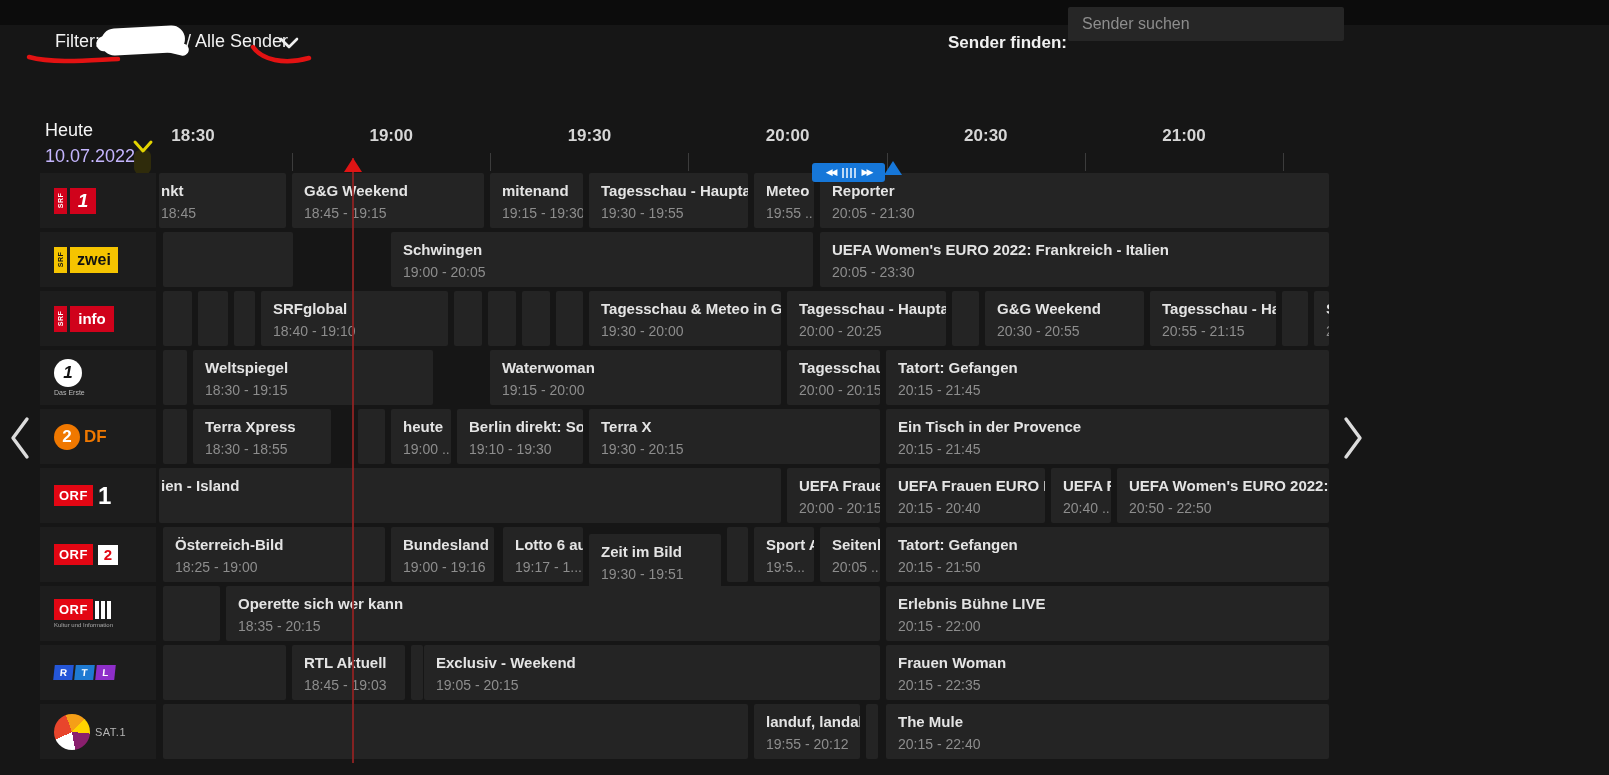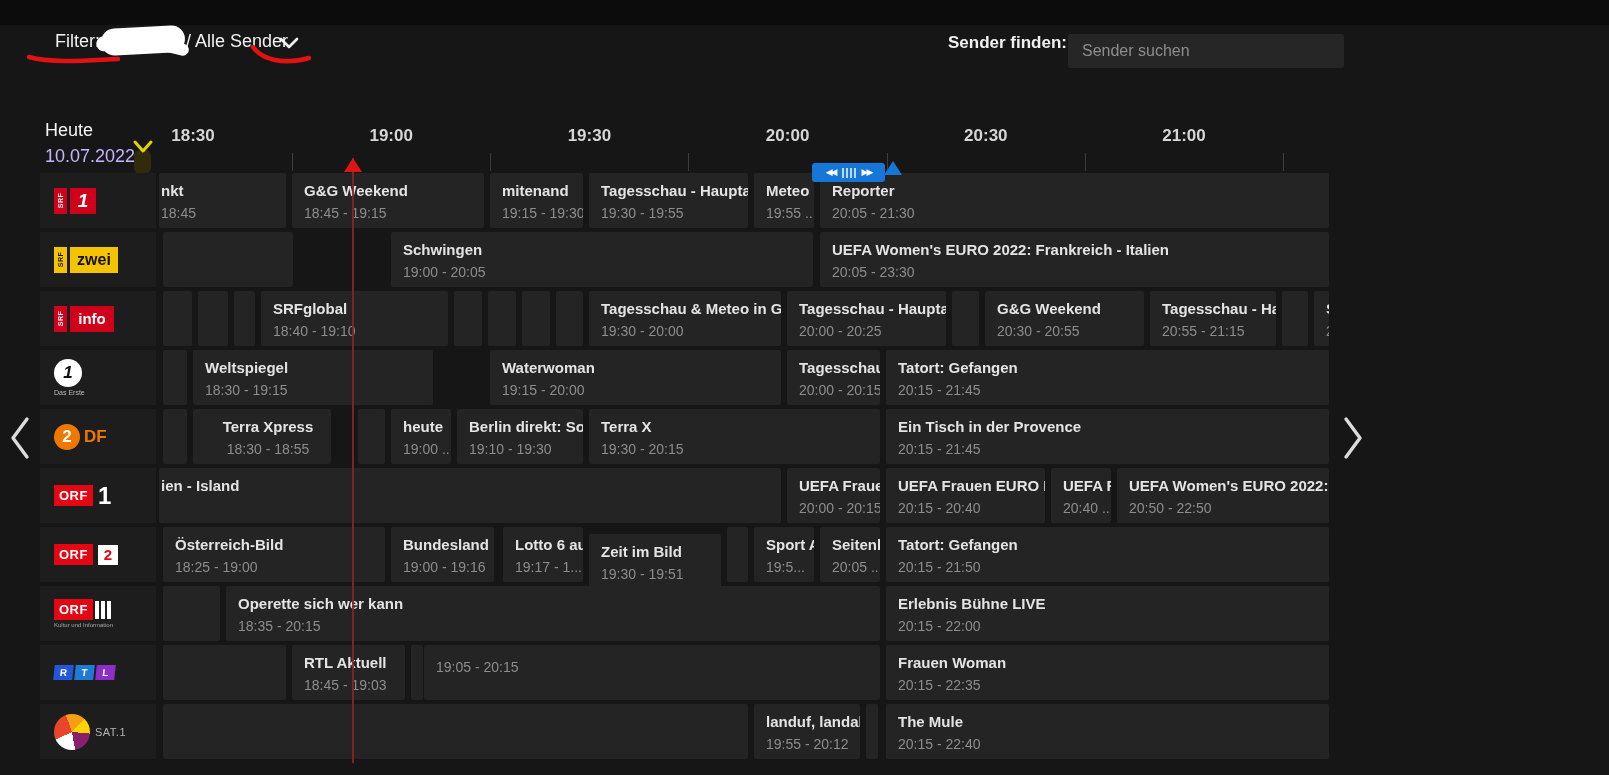--- a/index.html
+++ b/index.html
@@ -17,21 +17,21 @@
   .filter-label { position:absolute; left:55px; top:31px; font-size:18px; color:#f2f2f2; }
   .redaction-blob  { position:absolute; left:101px; top:27px; width:84px; height:27px; background:#fff; border-radius:14px; transform:rotate(-3deg); }
   .redaction-blob2 { position:absolute; left:96px;  top:34px; width:34px; height:15px; background:#fff; border-radius:8px; transform:rotate(-14deg); }
   .redaction-blob3 { position:absolute; left:163px; top:42px; width:26px; height:12px; background:#fff; border-radius:6px; transform:rotate(14deg); }
   .filter-value { position:absolute; left:186px; top:31px; font-size:18px; color:#f2f2f2; }
   .filter-chevron { position:absolute; left:278px; top:36px; }
   .annotation-svg { position:absolute; left:0; top:0; pointer-events:none; }
 
   .find-label { position:absolute; left:948px; top:33px; font-size:17px; font-weight:700; color:#f0f0f0; }
   .search-input {
-    position:absolute; left:1068px; top:34px; width:276px; height:34px;
+    position:absolute; left:1068px; top:7px; width:276px; height:34px;
     background:#262626; border:none; border-radius:2px; outline:none;
     color:#cfcfcf; font-size:16px; padding:0 14px;
     font-family:"Liberation Sans", sans-serif;
   }
   .search-input::placeholder { color:#8d8d8d; }
 
   
   .date-label  { position:absolute; left:45px; top:120px; font-size:18px; color:#f5f5f5; }
   .date-value  { position:absolute; left:45px; top:146px; font-size:18px; color:#c4b5fd; }
   .date-chevron { position:absolute; left:131px; top:138px; }
@@ -265,21 +265,21 @@
       <div class="pb-title">Tatort: Gefangen</div>
       <div class="pb-time">20:15 - 21:45</div>
     </div>
     <div class="channel-cell" style="top: 409px;">
       <div class="logo">
         <div class="zdf-circle">2</div>
         <span class="zdf-df">DF</span>
       </div>
     </div>
     <div class="program-block" style="left: 163px; top: 409px; width: 24px;"></div>
-    <div class="program-block" style="left: 193px; top: 409px; width: 138px; text-align: center;">
+    <div class="program-block" style="left: 193px; top: 409px; width: 138px;">
       <div class="pb-title">Terra Xpress</div>
       <div class="pb-time">18:30 - 18:55</div>
     </div>
     <div class="program-block" style="left: 358px; top: 409px; width: 27px;"></div>
     <div class="program-block" style="left: 391px; top: 409px; width: 60px;">
       <div class="pb-title">heute</div>
       <div class="pb-time">19:00 ...</div>
     </div>
     <div class="program-block" style="left: 457px; top: 409px; width: 126px;">
       <div class="pb-title">Berlin direkt: Som</div>
@@ -386,20 +386,21 @@
         </div>
       </div>
     </div>
     <div class="program-block" style="left: 163px; top: 645px; width: 123px;"></div>
     <div class="program-block" style="left: 292px; top: 645px; width: 113px;">
       <div class="pb-title">RTL Aktuell</div>
       <div class="pb-time">18:45 - 19:03</div>
     </div>
     <div class="program-block" style="left: 411px; top: 645px; width: 7px;"></div>
     <div class="program-block" style="left: 424px; top: 645px; width: 456px;">
+      <div class="pb-title">Exclusiv - Weekend</div>
       <div class="pb-time">19:05 - 20:15</div>
     </div>
     <div class="program-block" style="left: 886px; top: 645px; width: 443px;">
       <div class="pb-title">Frauen Woman</div>
       <div class="pb-time">20:15 - 22:35</div>
     </div>
     <div class="channel-cell" style="top: 704px;">
       <div class="logo">
         <div class="sat1-wrap">
           <div class="sat1-ball"></div>

